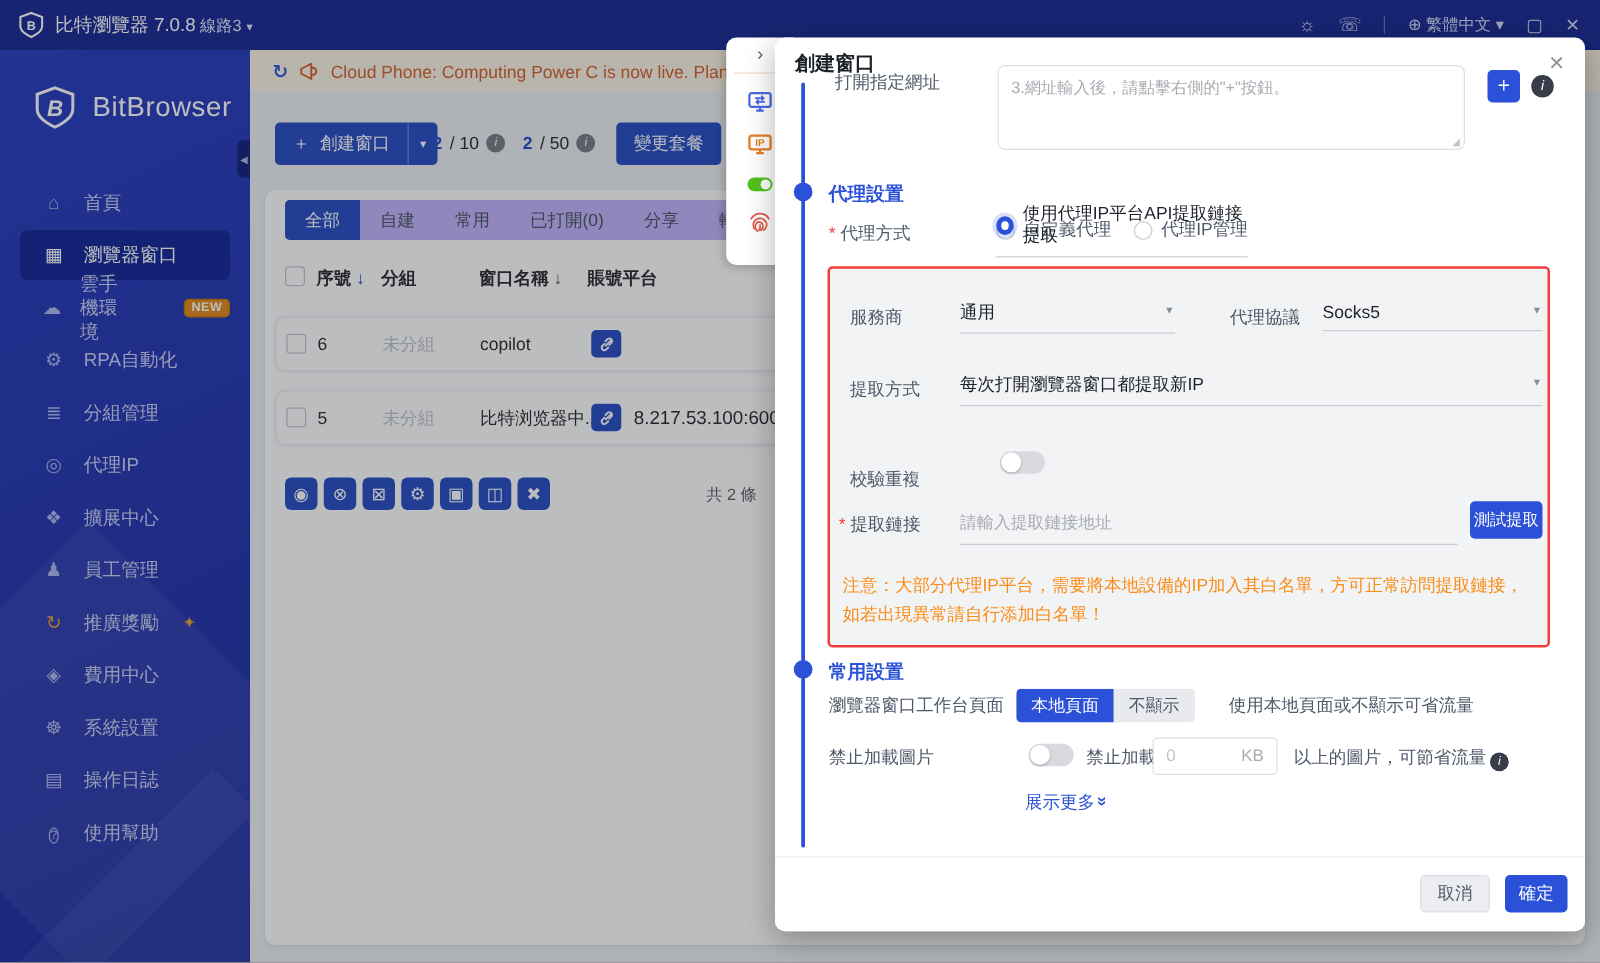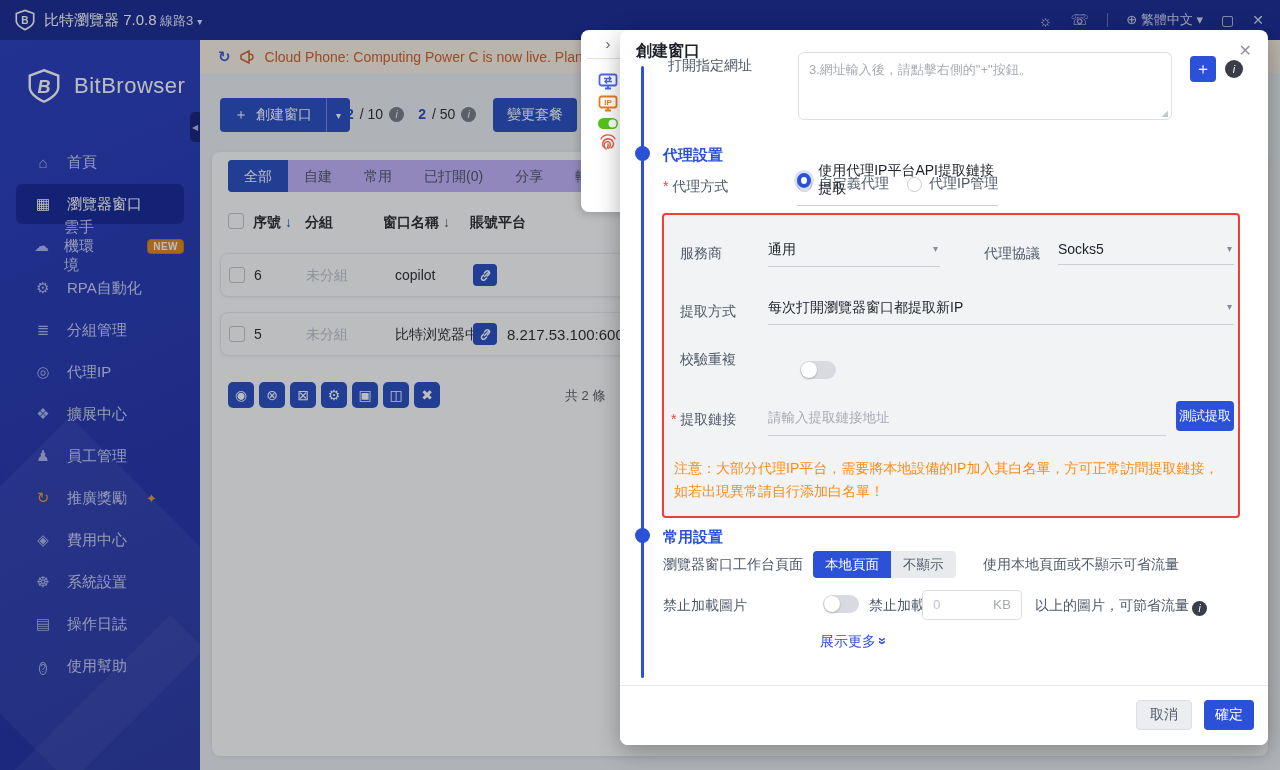--- a/index.html
+++ b/index.html
@@ -56,35 +56,35 @@
   .tab.active { background:#2B51C4; color:#fff; }
   .thead { position:absolute; left:0; top:56px; width:560px; height:30px; font-size:14px; color:#303133; font-weight:bold; }
   .chk { position:absolute; width:16px; height:16px; border:1px solid #C4C8CF; border-radius:3px; background:#fff; cursor:pointer; }
   .th-seq { position:absolute; left:41px; top:6px; } .th-sort-b { color:#2B51C4; font-weight:normal; }
   .th-grp { position:absolute; left:93px; top:6px; }
   .th-name { position:absolute; left:171px; top:6px; } .th-sort-d { color:#606266; font-weight:normal; }
   .th-plat { position:absolute; left:258px; top:6px; }
   .trow { position:absolute; left:8px; width:600px; height:44px; background:#fff; border:1px solid #EBEEF5; border-radius:8px; box-shadow:0 1px 3px rgba(0,0,0,.06); font-size:14px; color:#303133; }
   .cell-seq { position:absolute; left:33px; top:13px; }
   .cell-grp { position:absolute; left:85px; top:13px; color:#C0C4CC; }
-  .cell-name { position:absolute; left:163px; top:13px;margin-left:11px; }
+  .cell-name { position:absolute; left:163px; top:13px; }
   .link-chip { position:absolute; left:252px; top:10px; width:24px; height:22px; background:#2B51C4; border-radius:4px; display:flex; align-items:center; justify-content:center; cursor:pointer; }
   .cell-ip { position:absolute; left:286px; top:13px; font-size:15px; }
   .actions { position:absolute; left:16px; top:230px; display:flex; gap:5px; }
   .act-btn { width:26px; height:26px; background:#2B51C4; border:none; border-radius:5px; color:#fff; font-size:14px; line-height:24px; cursor:pointer; }
   .total { position:absolute; left:353px; top:235px; font-size:13px; color:#606266; }
 
   
   .mask { position:absolute; inset:0; background:rgba(8,10,20,.27); z-index:40; }
 
   
   .strip { position:absolute; left:581px; top:30px; width:54px; height:182px; background:#fff; border-radius:8px 0 8px 8px; box-shadow:-2px 2px 8px rgba(0,0,0,.18); z-index:55; }
   .strip-chevron { display:block; text-align:center; padding-top:5px; font-size:15px; color:#606266; cursor:pointer; }
   .strip-div { height:1px; background:#F2DFCE; margin:6px 6px 0; }
-  .strip-icons { display:flex; flex-direction:column; align-items:center; padding-top:12px; }
+  .strip-icons { display:flex; flex-direction:column; align-items:center; gap:12px; padding-top:12px; }
   .strip-icons svg { cursor:pointer; }
 
   
   .modal { position:absolute; left:620px; top:30px; width:648px; height:715px; background:#fff; border-radius:8px; box-shadow:0 6px 24px rgba(0,0,0,.3); z-index:55; font-size:14px; color:#4E5969; }
   .m-title { position:absolute; left:16px; top:11px; font-size:16px; font-weight:bold; color:#1D2129; }
   .m-close { position:absolute; right:16px; top:11px; font-size:16px; color:#909399; cursor:pointer; }
   .timeline { position:absolute; left:21px; top:36px; width:3px; height:612px; background:#2B51D8; border-radius:2px; }
   .tl-dot { position:absolute; left:15px; width:15px; height:15px; border-radius:50%; background:#2B51D8; }
   .m-label { position:absolute; font-size:14px; color:#4E5969; }
   .req::before { content:"* "; color:#F53F3F; }
@@ -378,21 +378,21 @@
 
     <div class="redbox">
       <span class="rb-label" style="left:16px; top:30px;">服務商</span>
       <span class="sel" style="left:104px; top:26px; width:172px;"><span>通用</span><span class="sarr">▾</span></span>
       <span class="rb-label" style="left:320px; top:30px;">代理協議</span>
       <span class="sel" style="left:394px; top:26px; width:176px;"><span>Socks5</span><span class="sarr">▾</span></span>
 
       <span class="rb-label" style="left:16px; top:88px;">提取方式</span>
       <span class="sel" style="left:104px; top:84px; width:466px;"><span>每次打開瀏覽器窗口都提取新IP</span><span class="sarr">▾</span></span>
 
-      <span class="rb-label" style="left:16px; top:136px;">校驗重複</span>
+      <span class="rb-label" style="left:16px; top:160px;">校驗重複</span>
       <span class="toggle" style="left:136px; top:146px;"></span>
 
       <span class="rb-label req" style="left:7px; top:196px;">提取鏈接</span>
       <span class="rb-input">請輸入提取鏈接地址</span>
       <button class="test-btn">測試提取</button>
 
       <div class="warn">注意：大部分代理IP平台，需要將本地設備的IP加入其白名單，方可正常訪問提取鏈接，如若出現異常請自行添加白名單！</div>
     </div>
 
     <div class="sec-head" style="top:498px;">常用設置</div>

